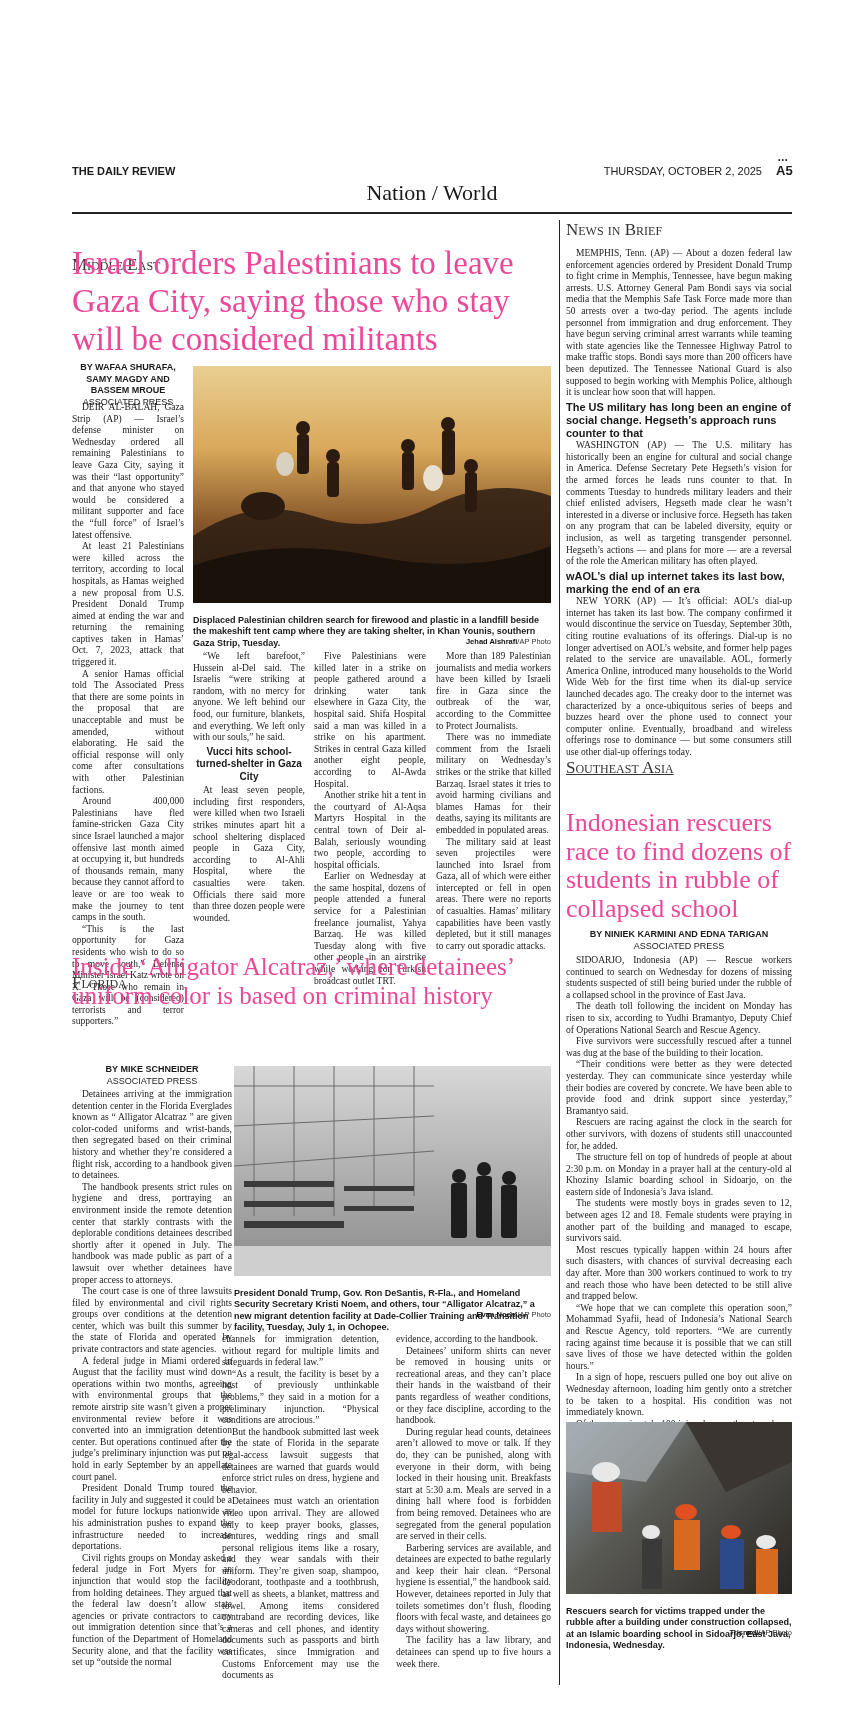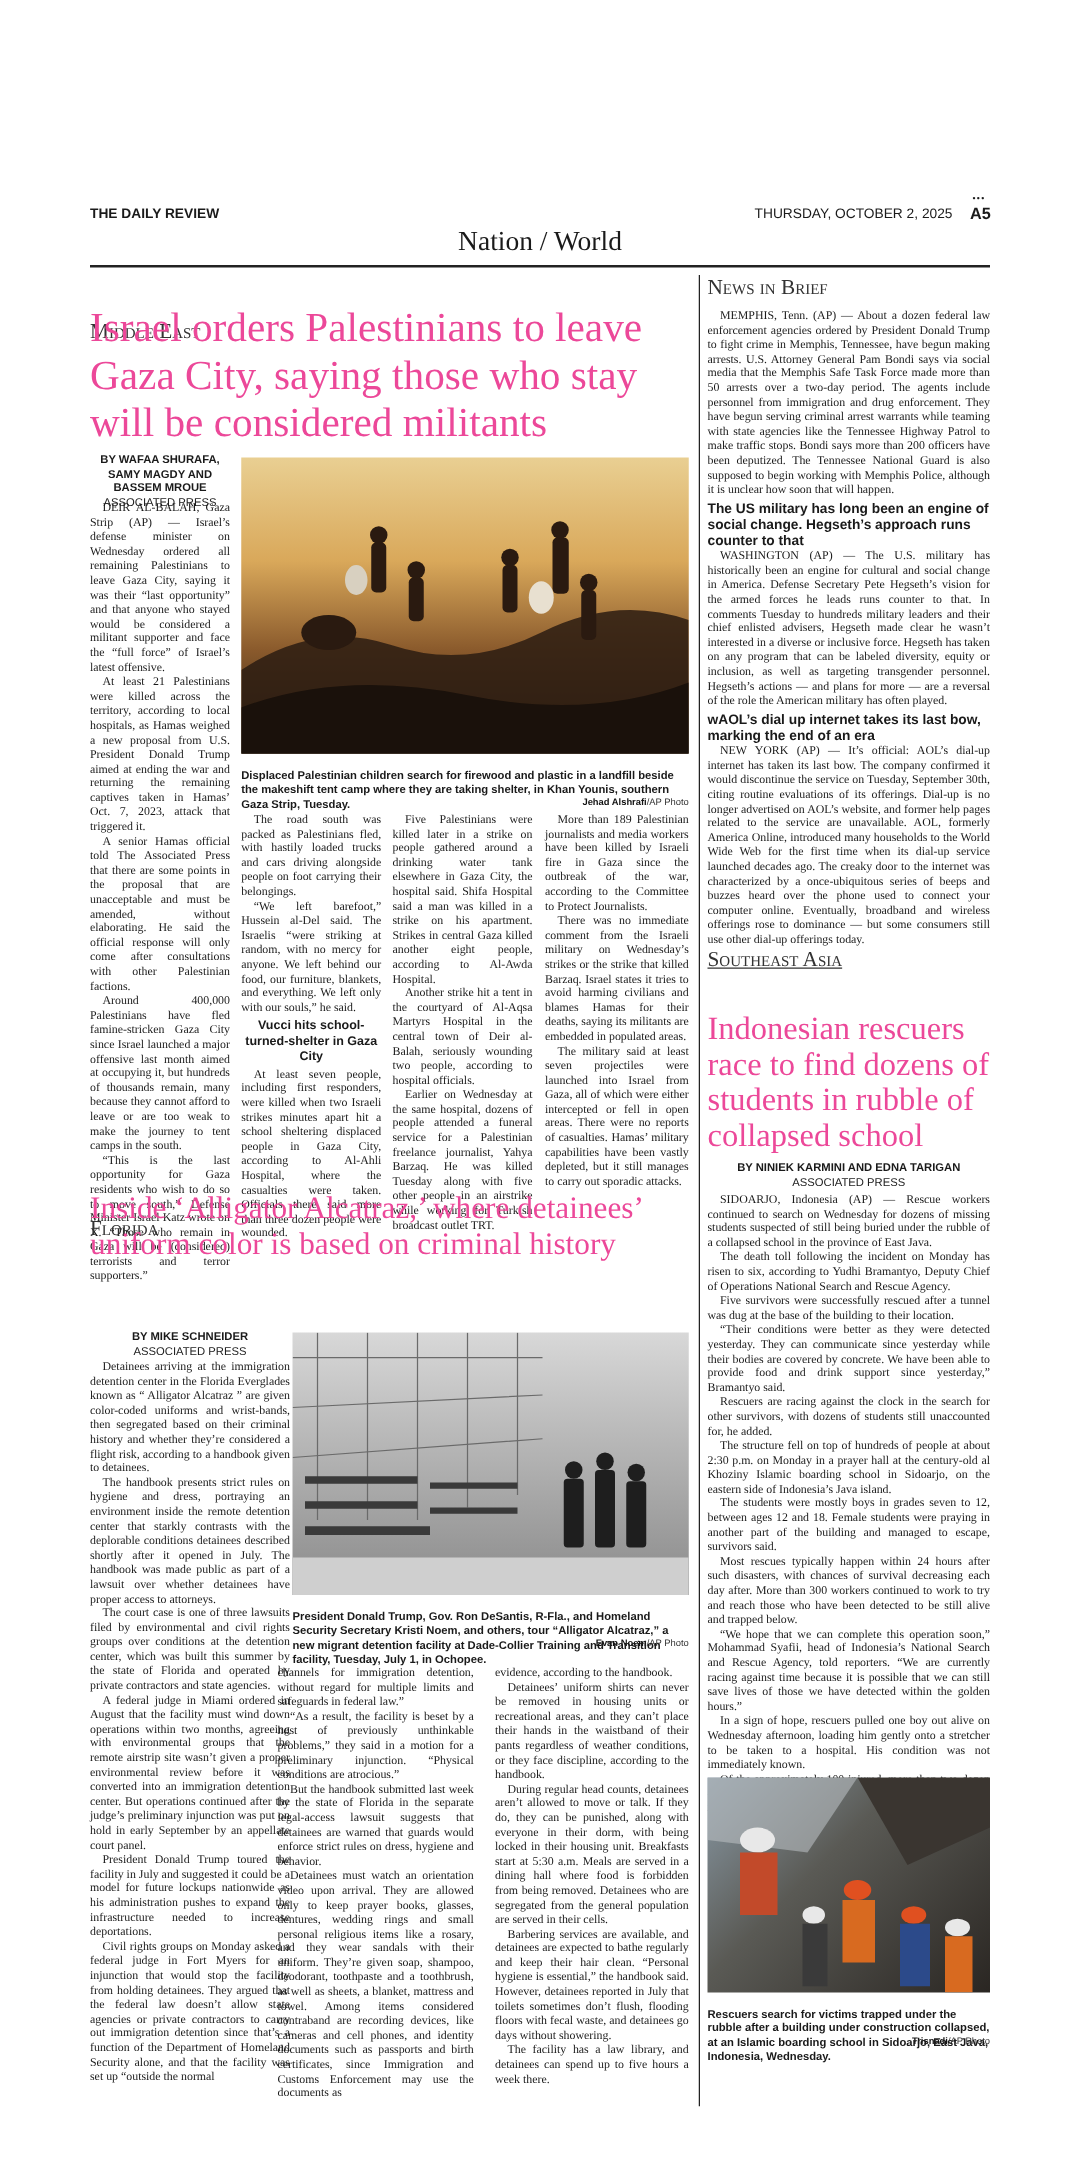--- a/index.html
+++ b/index.html
@@ -71,21 +71,20 @@
       <ellipse cx="70" cy="140" rx="22" ry="14"></ellipse>
     </g>
     <ellipse cx="240" cy="112" rx="10" ry="13" fill="#e8e0d0"></ellipse>
     <ellipse cx="92" cy="98" rx="9" ry="12" fill="#d8d0c0"></ellipse>
   </svg>
 </div>
 <div class="abs sans credit" style="left:193px;top:605px;width:358px;"><b>Jehad Alshrafi</b><span>/AP Photo</span></div>
 <div class="abs sans caption" style="left:193px;top:615px;width:358px;">Displaced Palestinian children search for firewood and plastic in a landfill beside the makeshift tent camp where they are taking shelter, in Khan Younis, southern Gaza Strip, Tuesday.</div>
 
 <div class="abs serif body" style="left:193px;top:651px;width:112px;">
-  <p>The road south was packed as Palestinians fled, with hastily loaded trucks and cars driving alongside people on foot carrying their belongings.</p>
   <p>“We left barefoot,” Hussein al-Del said. The Israelis “were striking at random, with no mercy for anyone. We left behind our food, our furniture, blankets, and everything. We left only with our souls,” he said.</p>
   <div class="sans subhed">Vucci hits school-turned-shelter in Gaza City</div>
   <p>At least seven people, including first responders, were killed when two Israeli strikes minutes apart hit a school sheltering displaced people in Gaza City, according to Al-Ahli Hospital, where the casualties were taken. Officials there said more than three dozen people were wounded.</p>
 </div>
 <div class="abs serif body" style="left:314px;top:651px;width:112px;">
   <p>Five Palestinians were killed later in a strike on people gathered around a drinking water tank elsewhere in Gaza City, the hospital said. Shifa Hospital said a man was killed in a strike on his apartment. Strikes in central Gaza killed another eight people, according to Al-Awda Hospital.</p>
   <p>Another strike hit a tent in the courtyard of Al-Aqsa Martyrs Hospital in the central town of Deir al-Balah, seriously wounding two people, according to hospital officials.</p>
   <p>Earlier on Wednesday at the same hospital, dozens of people attended a funeral service for a Palestinian freelance journalist, Yahya Barzaq. He was killed Tuesday along with five other people in an airstrike while working for Turkish broadcast outlet TRT.</p>
 </div>
 <div class="abs serif body" style="left:436px;top:651px;width:115px;">

